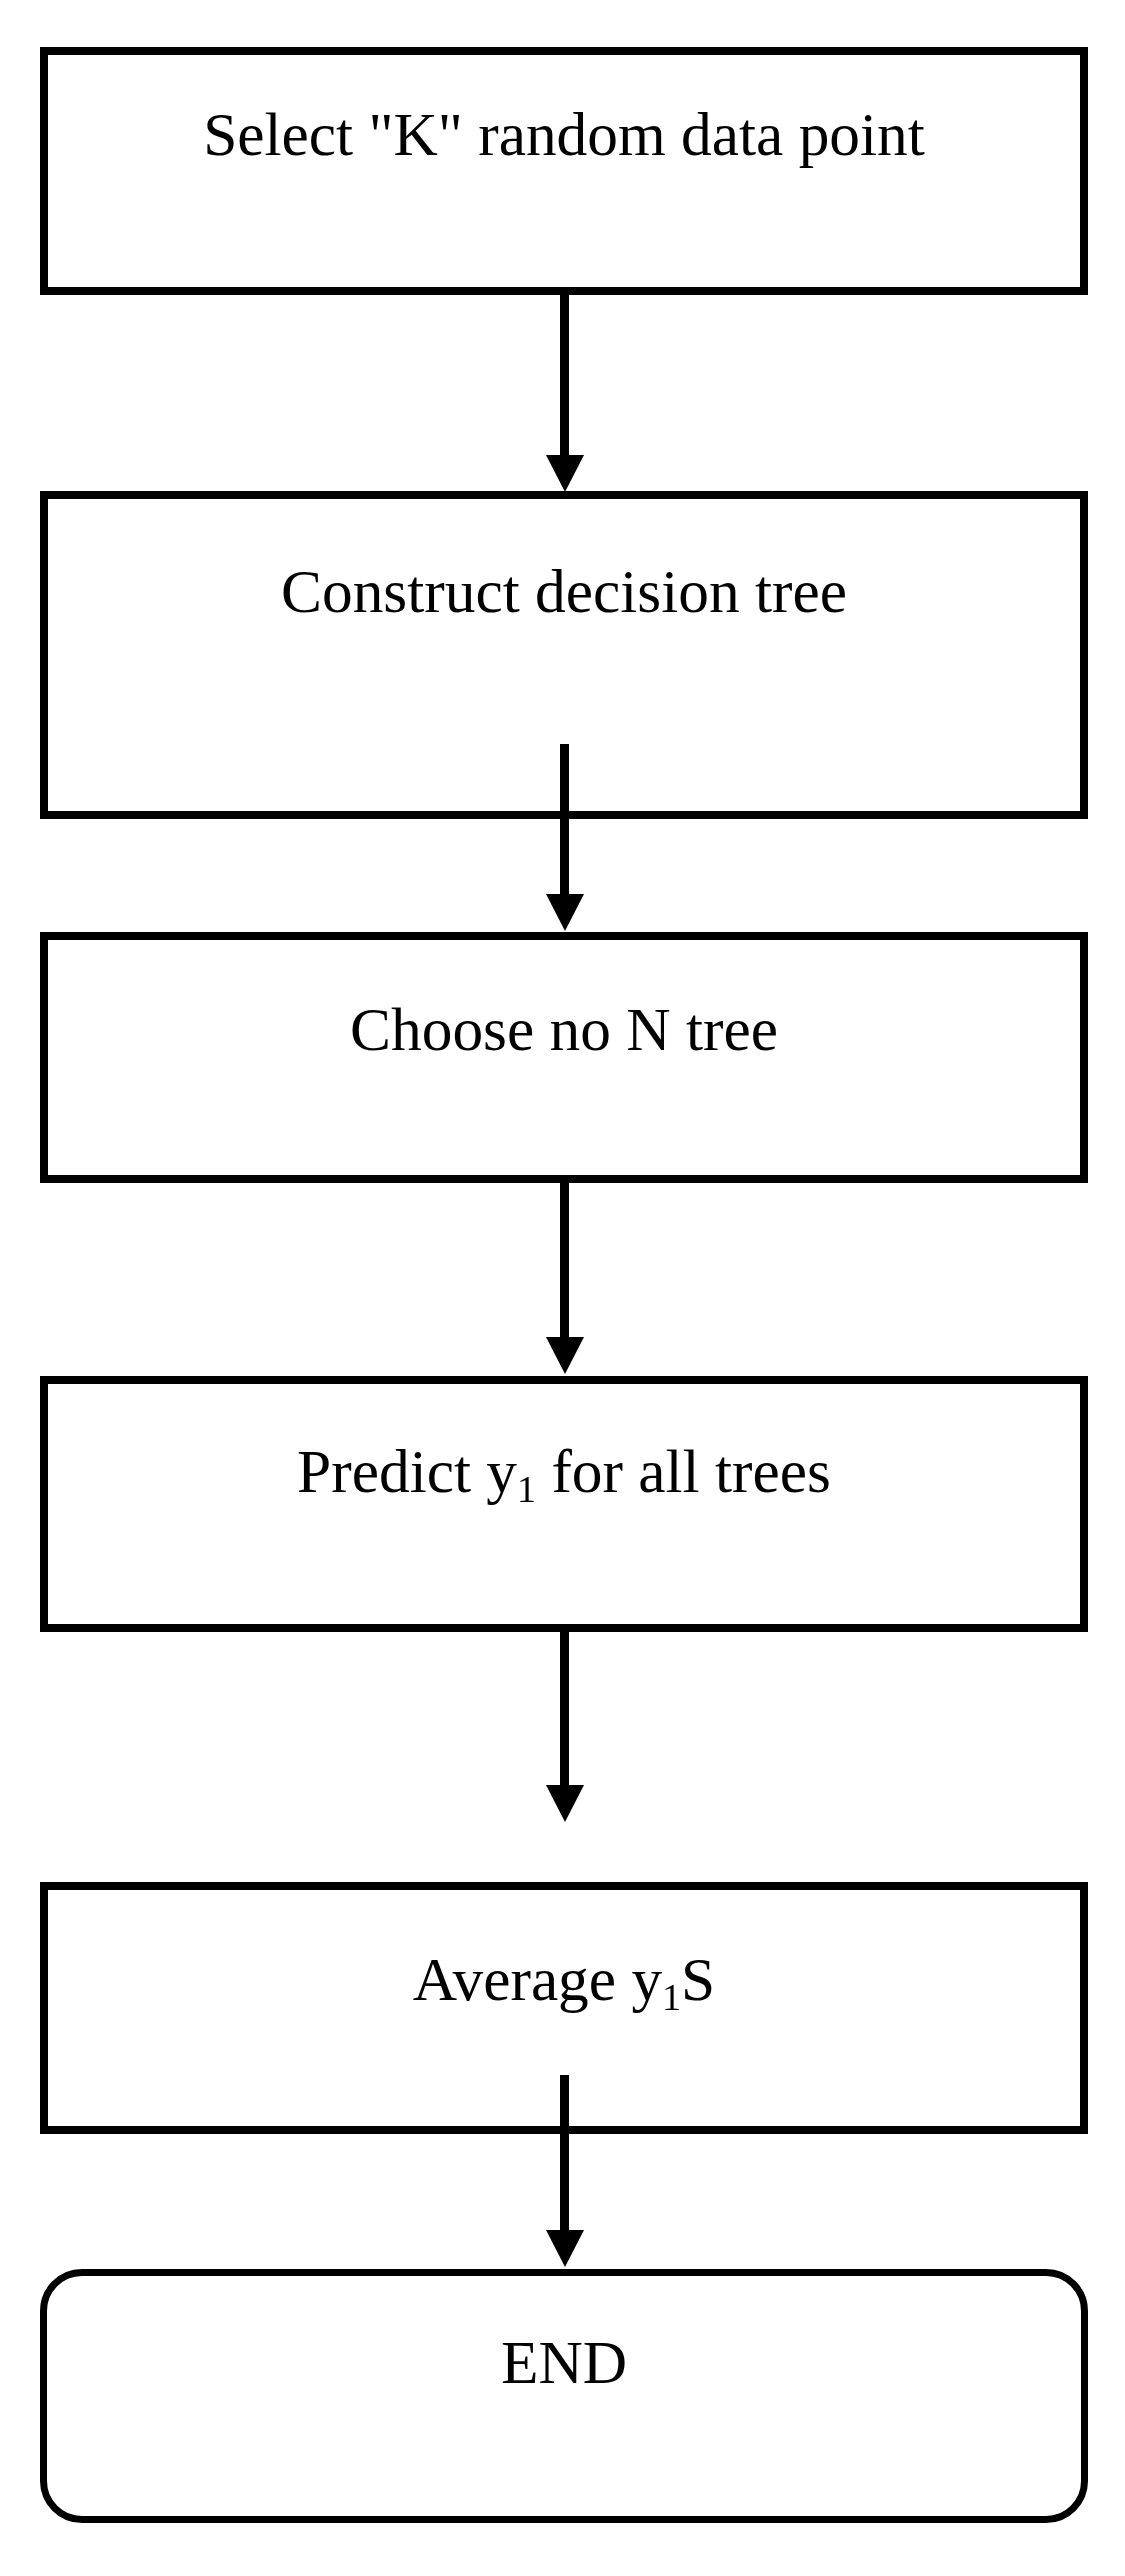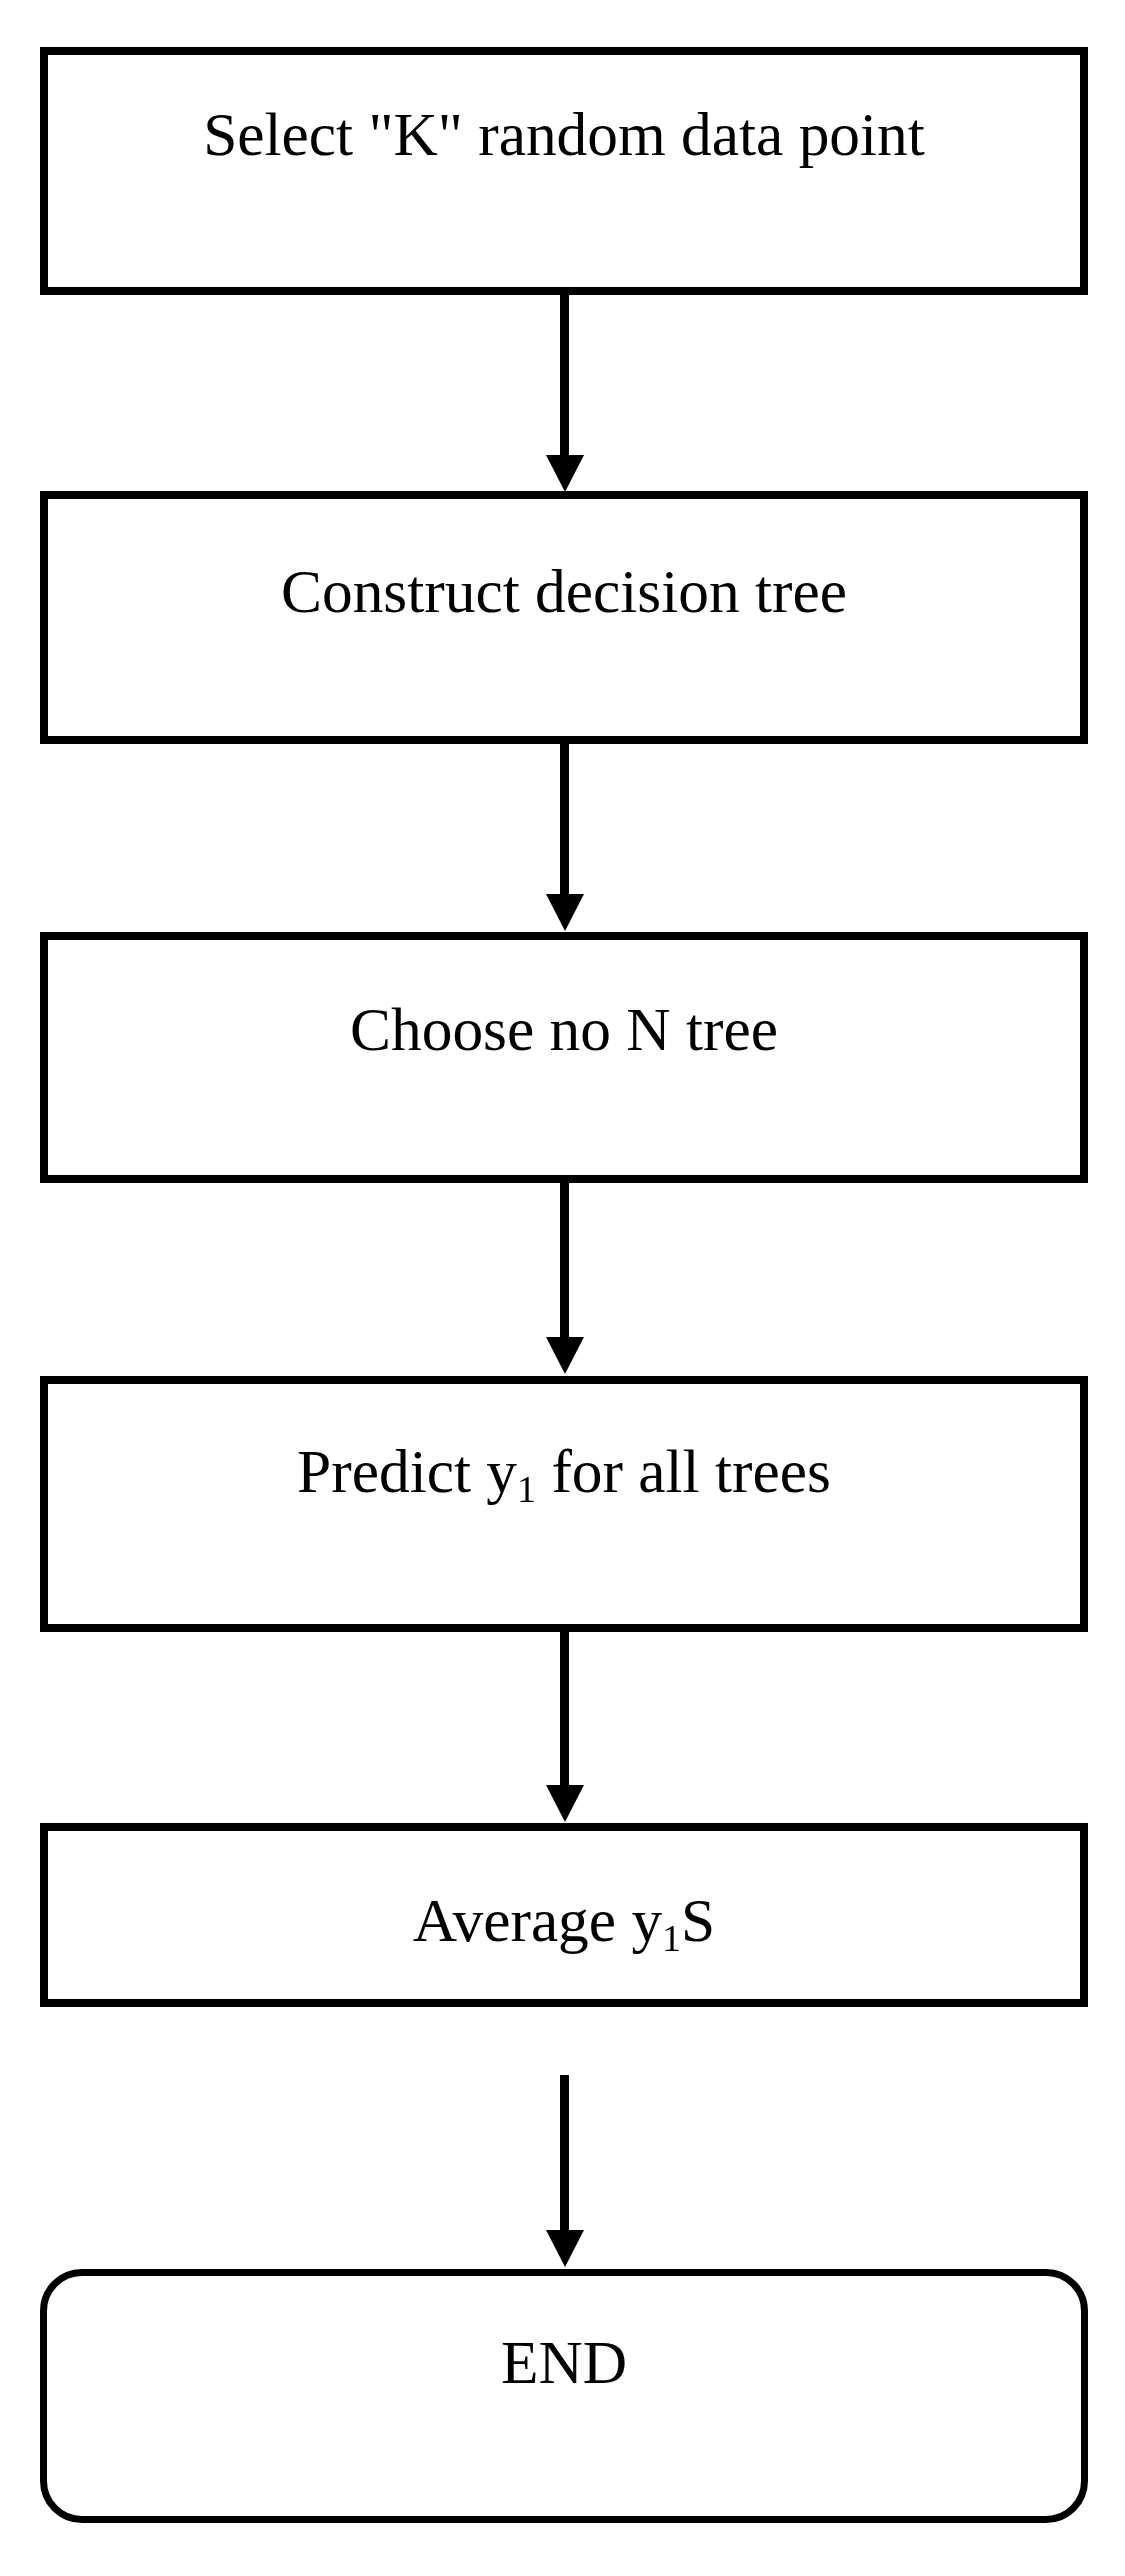--- a/index.html
+++ b/index.html
@@ -89,21 +89,21 @@
 
   <div class="node n1" style="top:47px; height:248px;">
     <div class="node-label">Select "K" random data point</div>
   </div>
 
   <div class="connector" style="top:295px; height:198px;">
     <div class="shaft" style="height:162px;"></div>
     <div class="head" style="top:160px;"></div>
   </div>
 
-  <div class="node n2" style="top:491px; height:253px;text-decoration:underline;">
+  <div class="node n2" style="top:491px; height:328px;text-decoration:underline;">
     <div class="node-label">Construct decision tree</div>
   </div>
 
   <div class="connector" style="top:744px; height:188px;">
     <div class="shaft" style="height:152px;"></div>
     <div class="head" style="top:150px;"></div>
   </div>
 
   <div class="node n3" style="top:932px; height:251px;padding-left:18px;">
     <div class="node-label">Choose no N tree</div>
@@ -116,21 +116,21 @@
 
   <div class="node n4" style="top:1376px; height:256px;">
     <div class="node-label"><span>Predict y</span><sub>1</sub><span> for all trees</span></div>
   </div>
 
   <div class="connector" style="top:1632px; height:191px;">
     <div class="shaft" style="height:155px;"></div>
     <div class="head" style="top:153px;"></div>
   </div>
 
-  <div class="node n5" style="top:1823px; height:184px;">
+  <div class="node n5" style="top:1882px; height:252px;">
     <div class="node-label"><span>Average y</span><sub>1</sub><span>S</span></div>
   </div>
 
   <div class="connector" style="top:2075px; height:193px;">
     <div class="shaft" style="height:157px;"></div>
     <div class="head" style="top:155px;"></div>
   </div>
 
   <div class="node n6 rounded" style="top:2269px; height:254px;">
     <div class="node-label">END</div>

